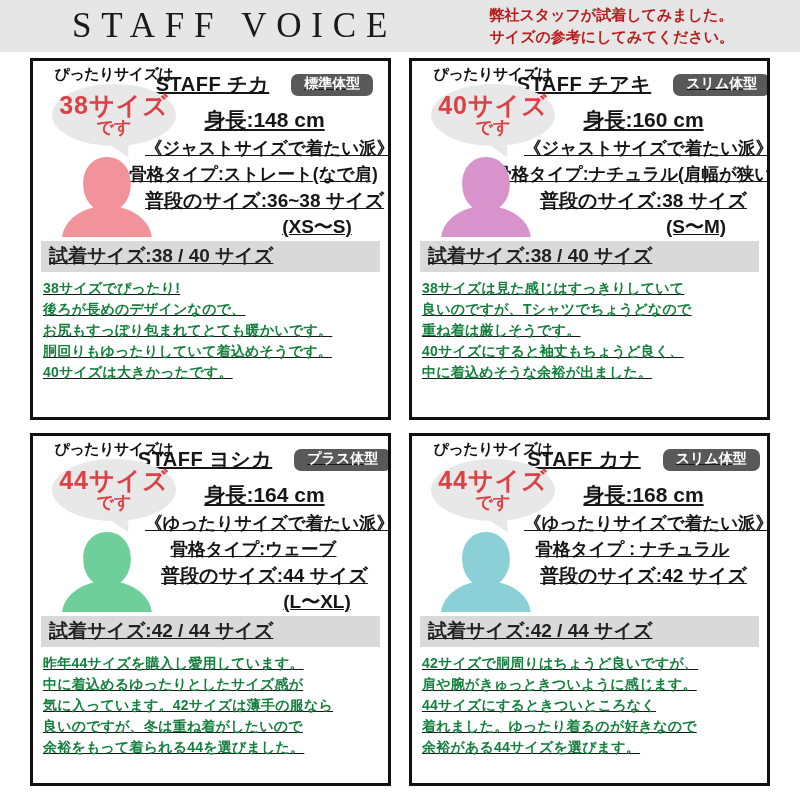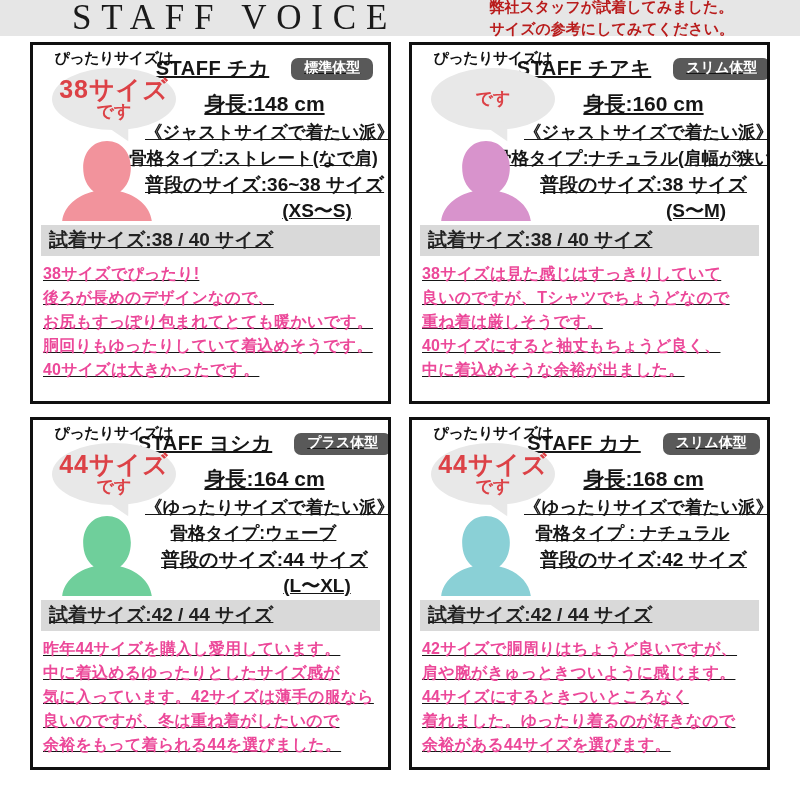--- a/index.html
+++ b/index.html
@@ -13,21 +13,21 @@
     --text_dark:#161616;
   }
   *{box-sizing:border-box;}
   html,body{margin:0;padding:0;}
   body{
     width:800px;height:800px;background:#ffffff;
     font-family:"Liberation Sans","DejaVu Sans",sans-serif;
     color:var(--text_dark);overflow:hidden;
   }
   .header{
-    height:36px;background:var(--header_bg);
+    height:52px;background:var(--header_bg);
     display:flex;align-items:center;justify-content:space-between;
     padding:0 66px 0 72px;
   }
   .title{
     font-family:"Liberation Serif","DejaVu Serif",serif;
     font-size:35px;letter-spacing:0.28em;color:#1a1a1a;white-space:nowrap;
   }
   .subtitle{
     font-size:15px;font-weight:600;color:#b91c1c;
     white-space:pre-line;line-height:1.5;text-align:left;
@@ -73,22 +73,22 @@
   .line-pref{font-size:17.5px;font-weight:bold;margin-top:2px;white-space:nowrap;}
   .line-skel{font-size:17.5px;font-weight:bold;margin-top:2px;white-space:nowrap;margin-left:-30px;margin-right:-8px;}
   .line-usual{font-size:19px;font-weight:bold;margin-top:2px;white-space:nowrap;}
   .line-range{font-size:19px;font-weight:bold;padding-left:105px;white-space:nowrap;}
   .fit-bar{
     margin:4px 8px 0 8px;background:var(--bar_bg);
     font-size:19px;font-weight:bold;color:#222;
     padding:2px 8px 3px;white-space:nowrap;
   }
   .review{
-    padding:6px 10px 0 10px;font-size:16px;font-weight:600;
-    color:#ec4899;line-height:1.5;white-space:pre-line;letter-spacing:0.2px;
+    padding:6px 10px 0 10px;font-size:14px;font-weight:600;
+    color:#15803d;line-height:1.5;white-space:pre-line;letter-spacing:0.2px;
   }
 </style>
 </head>
 <body>
 
 <div class="header">
   <div class="title">STAFF VOICE</div>
   <div class="subtitle">弊社スタッフが試着してみました。
 サイズの参考にしてみてください。</div>
 </div>
@@ -125,20 +125,21 @@
 お尻もすっぽり包まれてとても暖かいです。
 胴回りもゆったりしていて着込めそうです。
 40サイズは大きかったです。</div>
   </div>
 
   <div class="card">
     <div class="card-top">
       <div class="bubble-wrap">
         <div class="bubble-intro">ぴったりサイズは</div>
         <div class="bubble">
+          <div class="bubble-size">40サイズ</div>
           <div class="bubble-suffix">です</div>
         </div>
       </div>
       <svg class="silhouette" viewBox="0 0 110 86">
         <path d="M55 2 C40 2 30 14 30 30 C30 41 34 50 41 55 C24 59 10 70 8 86 L102 86 C100 70 86 59 69 55 C76 50 80 41 80 30 C80 14 70 2 55 2 Z" fill="#d893cc"></path>
       </svg>
       <div class="info">
         <div class="staff-row">
           <span class="staff-name">STAFF チアキ</span>
           <span class="badge">スリム体型</span>

